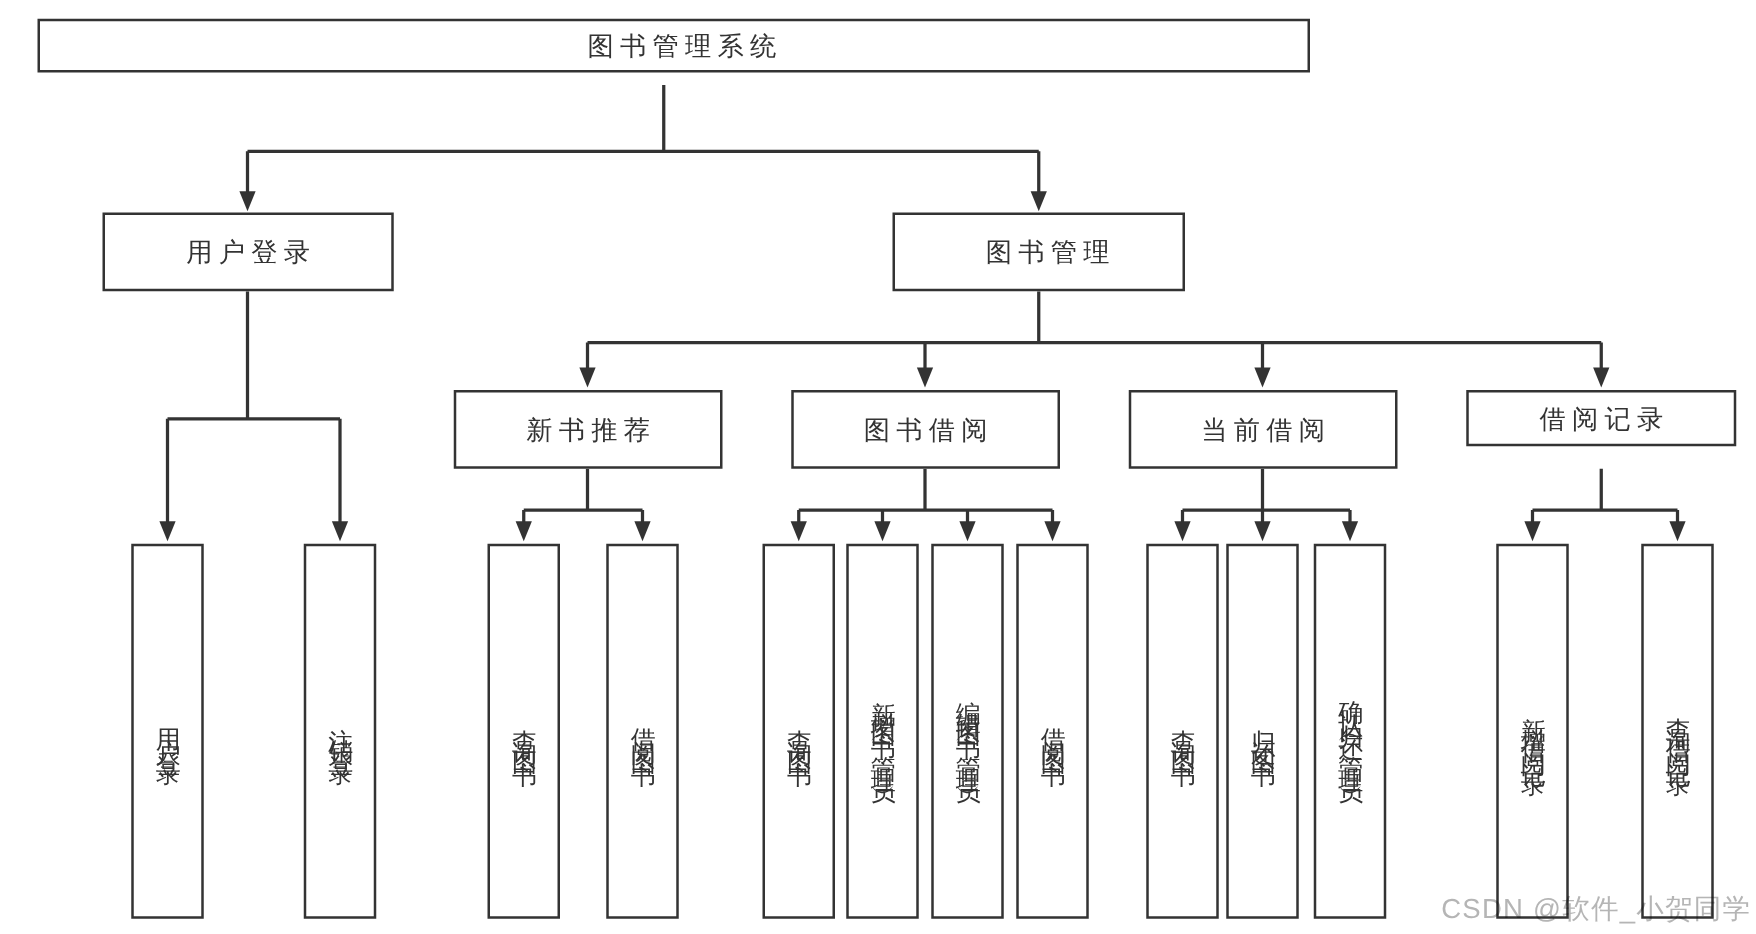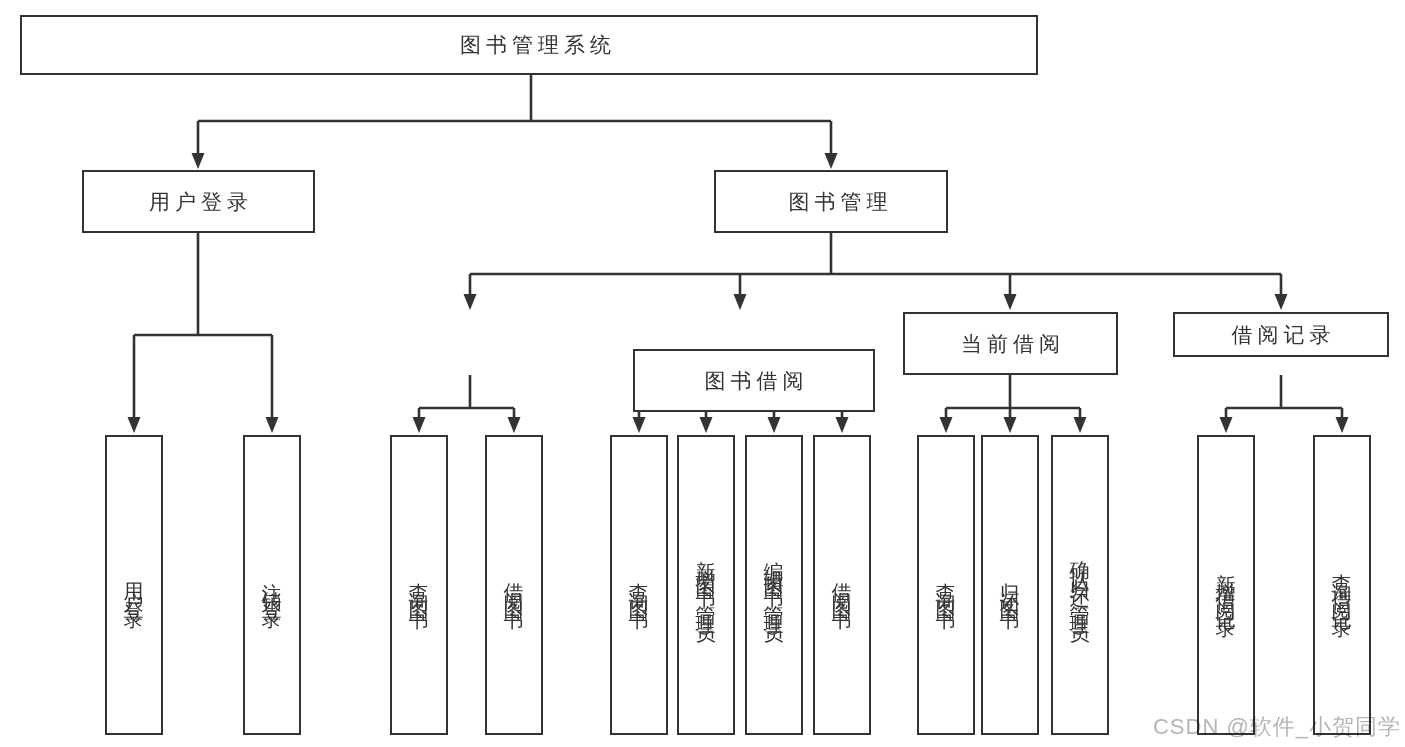--- a/index.html
+++ b/index.html
@@ -123,26 +123,27 @@
       <polygon points="1073.5,417 1086.5,417 1080,433"></polygon>
     </g>
 
     <g>
       <path d="M1281 375 V408 M1226 408 H1342 M1226 408 V419 M1342 408 V419"></path>
       <polygon points="1219.5,417 1232.5,417 1226,433"></polygon>
       <polygon points="1335.5,417 1348.5,417 1342,433"></polygon>
     </g>
   </svg>
 
-  <div class="hbox" style="left:20px; top:15px; width:1018px; height:60px;padding-left:13px;">图书管理系统</div>
+  <div class="hbox" style="left:30px; top:15px; width:1018px; height:43px;padding-left:13px;">图书管理系统</div>
 
   <div class="hbox" style="left:82px; top:170px; width:233px; height:63px;">用户登录</div>
   <div class="hbox" style="left:714px; top:170px; width:234px; height:63px;padding-left:14px;">图书管理</div>
 
-  <div class="hbox" style="left:633px; top:312px; width:242px; height:63px;margin-top:37px;">图书借阅</div>
+  <div class="hbox" style="left:363px; top:312px; width:215px; height:63px;">新书推荐</div>
+  <div class="hbox" style="left:633px; top:312px; width:215px; height:63px;">图书借阅</div>
   <div class="hbox" style="left:903px; top:312px; width:215px; height:63px;text-align:right;">当前借阅</div>
   <div class="hbox" style="left:1173px; top:312px; width:216px; height:45px;">借阅记录</div>
 
   <div class="vbox" style="left:105px;">用户登录</div>
   <div class="vbox" style="left:243px;">注销登录</div>
 
   <div class="vbox" style="left:390px;">查询图书</div>
   <div class="vbox" style="left:485px;">借阅图书</div>
 
   <div class="vbox" style="left:610px;">查询图书</div>

